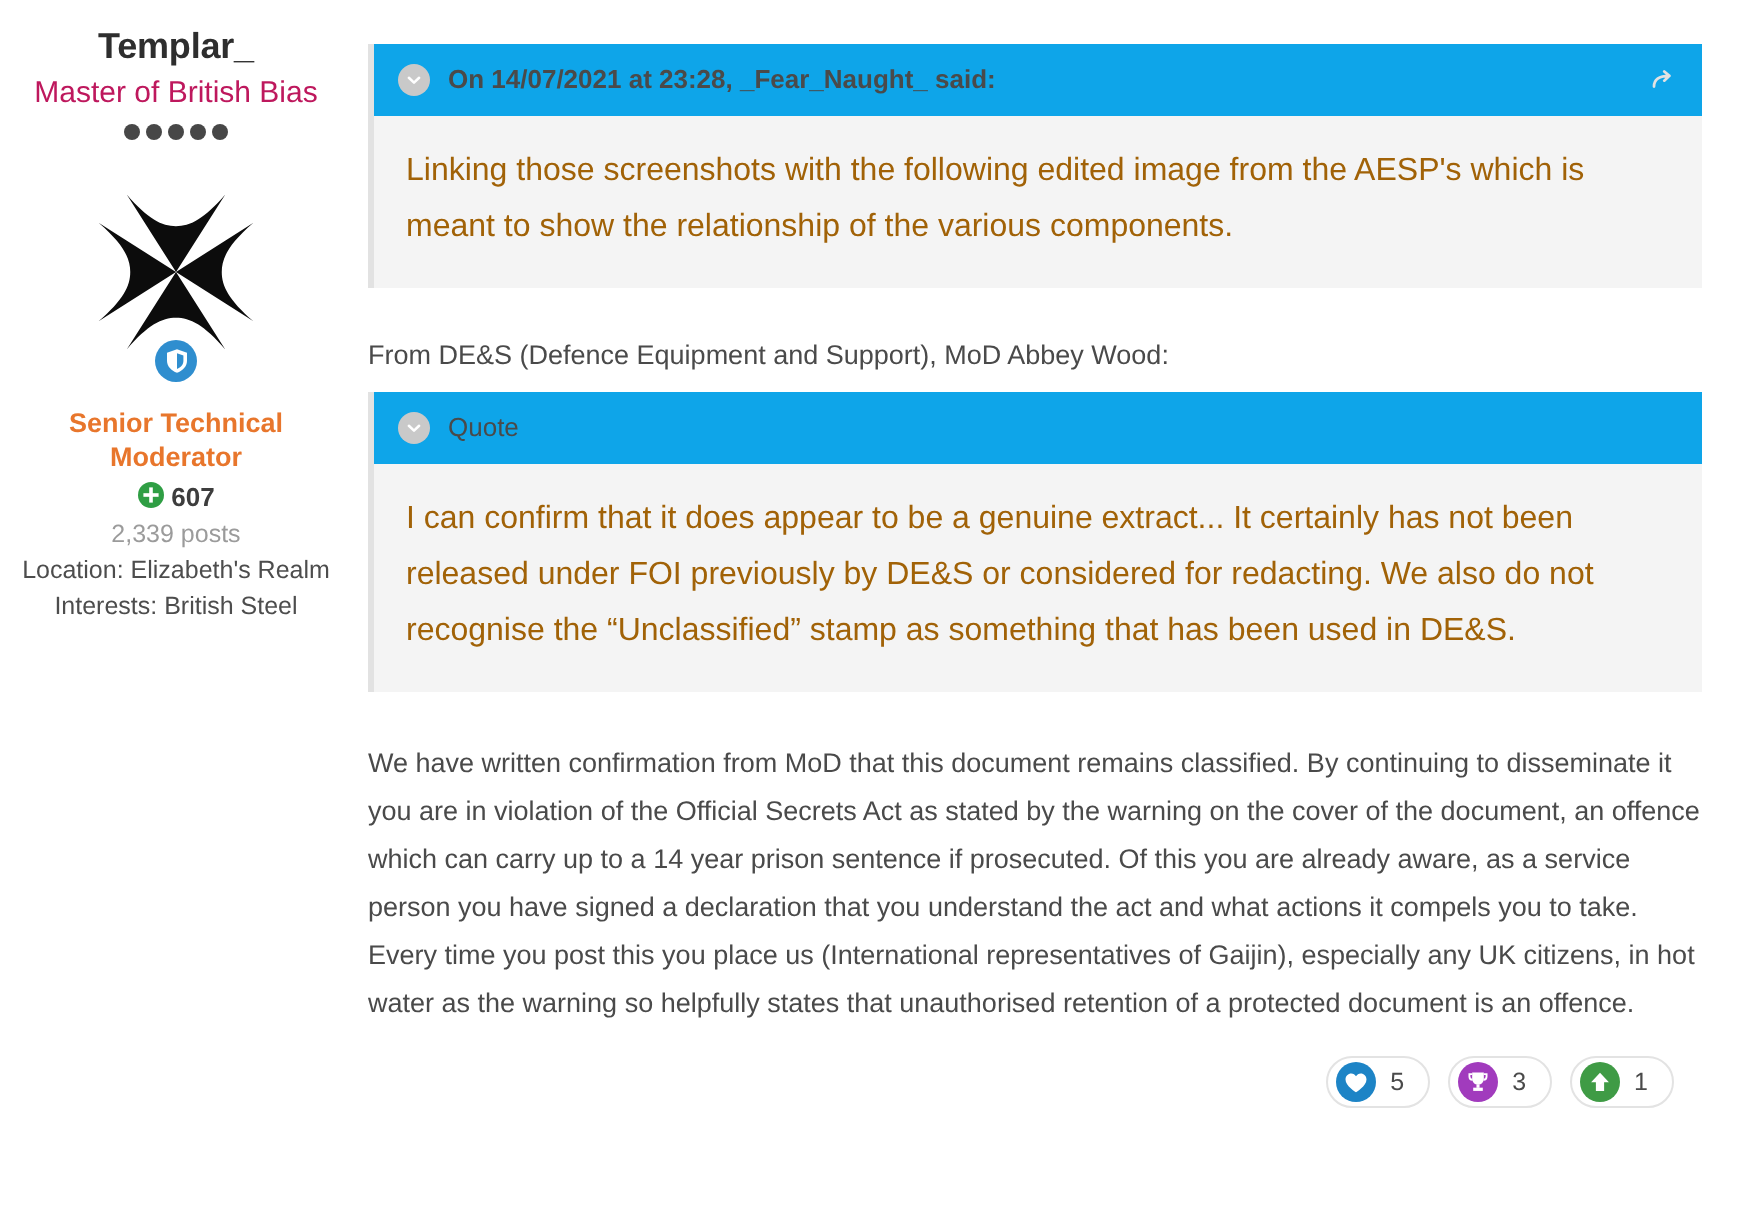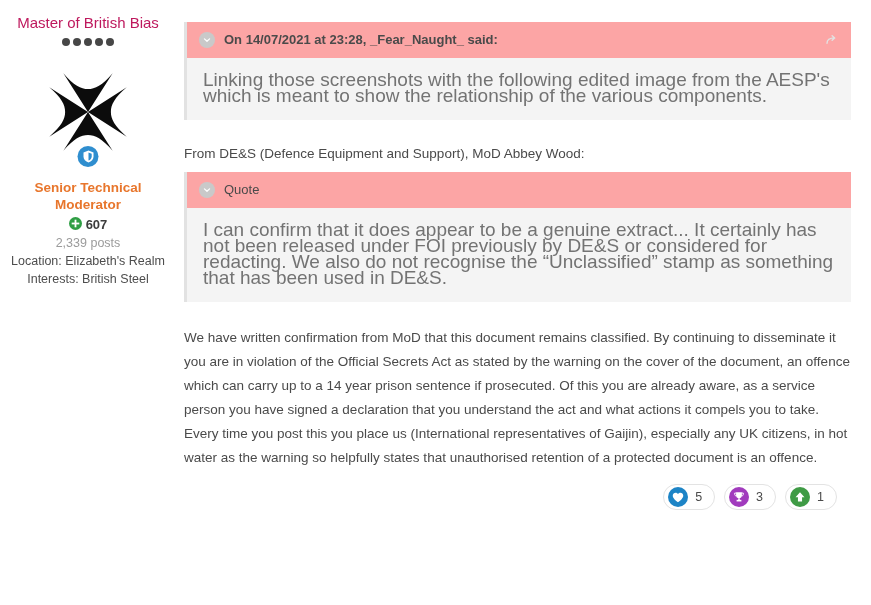--- a/index.html
+++ b/index.html
@@ -163,21 +163,21 @@
   }
 
   
   .quote {
     margin: 22px 0 0 0;
     border-left: 3px solid #e2e2e2;
     background: #f4f4f4;
     box-sizing: border-box;
   }
   .quote-head {
-    background: #fca5a5;
+    background: #0ea5e9;
     padding: 10px 12px 10px 12px;
     display: flex;
     align-items: center;
     box-sizing: border-box;
   }
   .quote-chevron {
     width: 16px;
     height: 16px;
     border-radius: 50%;
     background: #c9c9c9;
@@ -196,23 +196,23 @@
   .quote-head-spacer { flex: 1 1 auto; }
   .quote-jump {
     color: #e0e0e0;
     flex: 0 0 auto;
     display: flex;
     align-items: center;
     cursor: pointer;
   }
   .quote-text {
     padding: 14px 16px 16px 16px;
-    font-size: 19px;
-    line-height: 16px;
-    color: #737373;
+    font-size: 16px;
+    line-height: 28px;
+    color: #a16207;
     box-sizing: border-box;
   }
 
   .para {
     font-size: 13.5px;
     line-height: 24px;
     color: #4a4a4a;
   }
   .para-intro {
     margin: 22px 0 6px 0;
@@ -256,20 +256,21 @@
     color: #4a4a4a;
   }
 </style>
 </head>
 <body>
 
 <div class="post">
 
   <div class="author-panel">
 
+    <div class="author-name">Templar_</div>
     <div class="author-title">Master of British Bias</div>
 
     <div class="rank-pips">
       <span class="pip"></span>
       <span class="pip"></span>
       <span class="pip"></span>
       <span class="pip"></span>
       <span class="pip"></span>
     </div>
 

